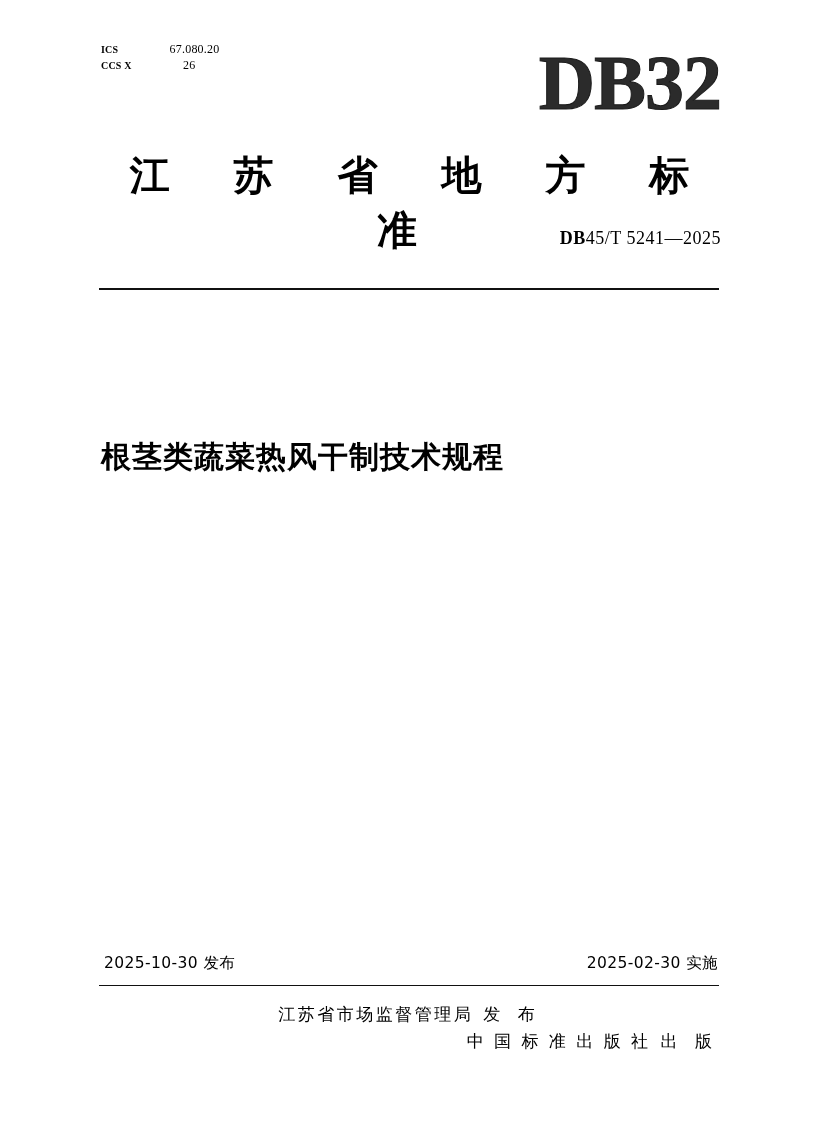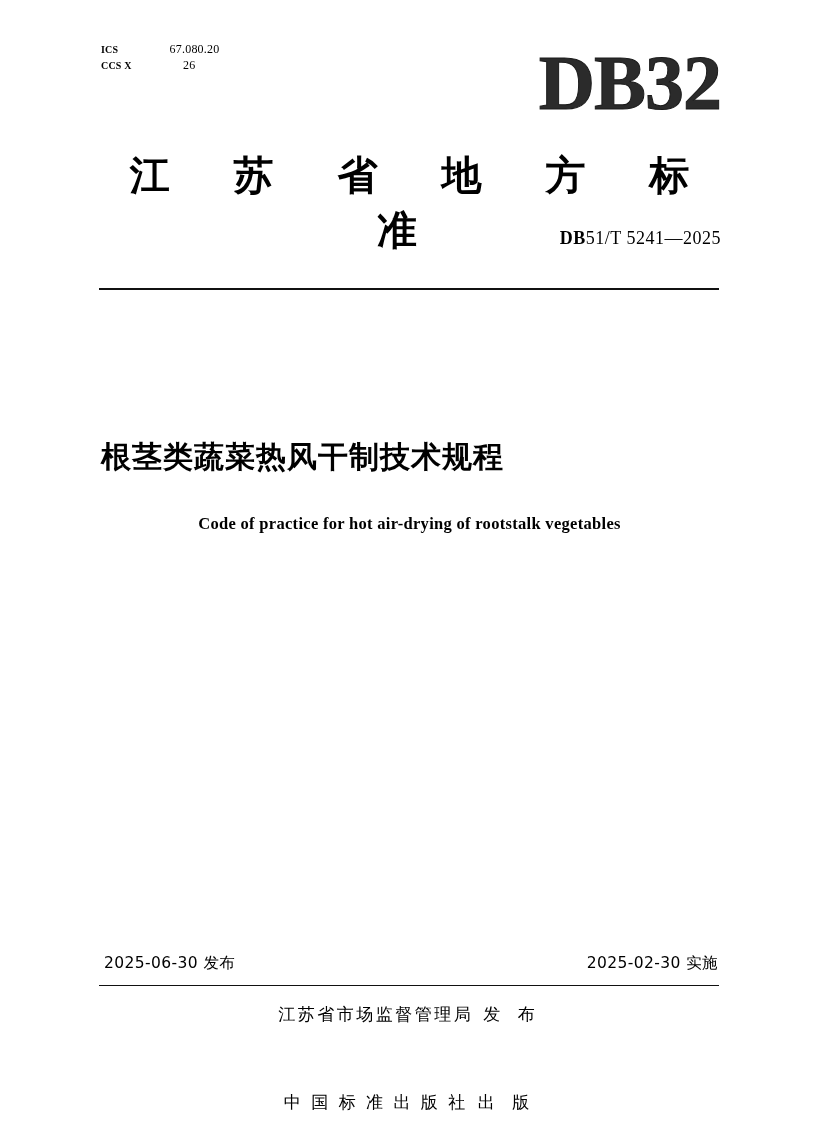--- a/index.html
+++ b/index.html
@@ -148,21 +148,21 @@
   
   .publisher {
     position: absolute;
     left: 101px;
     width: 617px;
     text-align: center;
     font-family: "DejaVu Sans", sans-serif;
     font-size: 17px;
   }
   .pub-1 { top: 1003px; }
-  .pub-2 { top: 1091px; }
+  .pub-2 { top: 1030px; text-align: right; }
   .pub-name { letter-spacing: 2.5px; margin-top: 10px; }
   .pub-verb { letter-spacing: 6px; margin-left: 10px; }
 </style>
 </head>
 <body>
 
 <div class="page">
 
   <div class="ics-block">
     <div class="ics-line">
@@ -173,31 +173,30 @@
       <span class="key">CCS X</span>
       <span class="val">26</span>
     </div>
   </div>
 
   <div class="db32">DB32</div>
 
   <div class="std-title">江 苏 省 地 方 标 准</div>
 
   <div class="std-number">
-    <b>DB</b><span>51/T 5241—2025</span>
+    <b>DB</b><span>45/T 5241—2025</span>
   </div>
 
   <div class="rule rule-top"></div>
 
   <div class="title-cn">根茎类蔬菜热风干制技术规程</div>
-  <div class="title-en">Code of practice for hot air-drying of rootstalk vegetables</div>
 
   <div class="rule rule-bottom"></div>
 
-  <div class="date-left">2025-06-30 发布</div>
+  <div class="date-left">2025-10-30 发布</div>
   <div class="date-right">2025-02-30 实施</div>
 
   <div class="publisher pub-1">
     <span class="pub-name">江苏省市场监督管理局</span><span class="pub-verb">发 布</span>
   </div>
   <div class="publisher pub-2">
     <span class="pub-name">中 国 标 准 出 版 社</span><span class="pub-verb">出 版</span>
   </div>
 
 </div>

